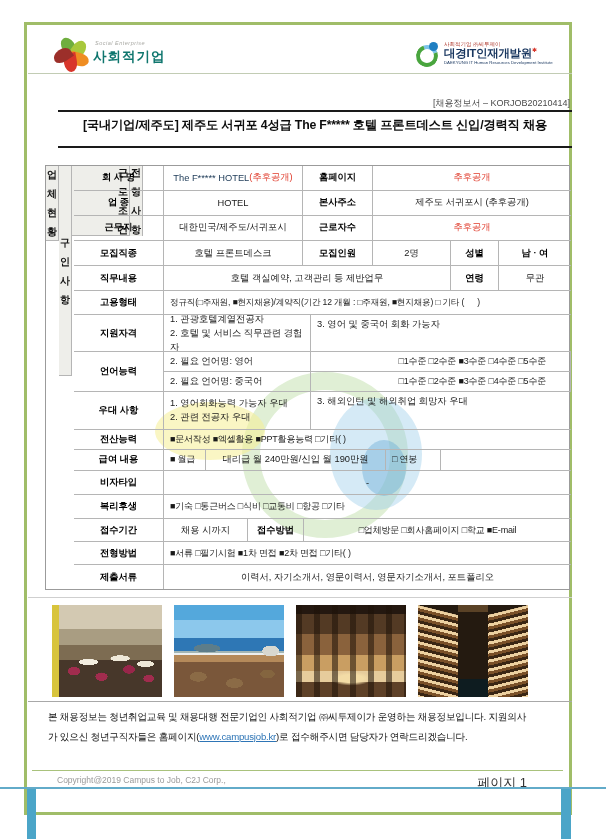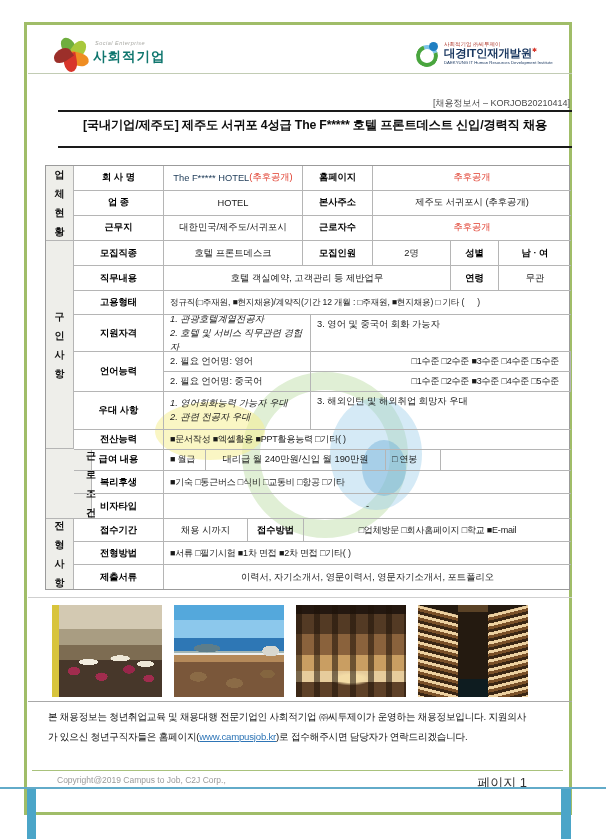--- a/index.html
+++ b/index.html
@@ -36,44 +36,44 @@
   
   .wm{position:absolute;z-index:1;border-radius:50%;}
   .wm-ring{left:242px;top:372px;width:130px;height:130px;border:18px solid rgba(186,219,162,.45);background:transparent;}
   .wm-yellow{left:155px;top:402px;width:110px;height:58px;background:rgba(246,238,148,.55);}
   .wm-blue{left:330px;top:398px;width:92px;height:112px;background:rgba(150,203,233,.40);}
   .wm-blue2{left:362px;top:440px;width:44px;height:56px;background:rgba(110,175,215,.45);}
   
   .tbl{position:absolute;left:45px;top:165px;width:525px;height:425px;border:1px solid #9b9b9b;
        display:flex;z-index:2;font-size:9.3px;box-sizing:border-box;}
   .tbl *{box-sizing:border-box;}
-  .secs{width:28px;display:flex;flex-direction:column;}
+  .secs{width:28px;display:flex;flex-direction:row;}
   .sec{background:#eeeeea;border-right:1px solid #b5b5b5;border-bottom:1px solid #b5b5b5;
        display:flex;align-items:center;justify-content:center;}
   .sec:last-child{border-bottom:none;}
   .vlabel{width:12px;word-break:break-all;line-height:19px;text-align:center;font-weight:bold;font-size:10px;color:#111;}
   .rows{width:497px;display:flex;flex-direction:column;}
   .row{display:flex;border-bottom:1px solid #b5b5b5;}
   .row:last-child{border-bottom:none;}
   .c{border-right:1px solid #b5b5b5;display:flex;align-items:center;overflow:hidden;}
   .c:last-child{border-right:none;}
   .h{font-weight:bold;justify-content:center;color:#000;}
   .ctr{justify-content:center;text-align:center;}
   .pl{padding-left:6px;}
-  .col2{flex-direction:column;align-items:flex-start;justify-content:center;line-height:1.55;padding-left:6px;font-style:italic;}
+  .col2{flex-direction:column;align-items:flex-start;justify-content:center;line-height:1.55;padding-left:6px;}
   .topalign{align-items:flex-start;padding-top:3px;}
   .navy{color:#24405c;}
   .red{color:#e03a2a;}
   .chk{font-size:9px;letter-spacing:-.2px;}
   .nowrap{white-space:nowrap;text-align:right;}
   .lang-col{flex:1;display:flex;flex-direction:column;}
   .lang-sub{display:flex;flex:1;}
   .lang-sub.first{border-bottom:1px solid #b5b5b5;}
   .lang-sub .c{border-right:1px solid #b5b5b5;height:100%;}
-  .rgt{justify-content:flex-end;padding-right:11px;}
+  .rgt{justify-content:flex-end;padding-right:24px;}
   
   .sep{position:absolute;left:28px;width:544px;height:1px;z-index:2;}
   .sep1{top:597px;background:#cfcfcf;}
   .sep2{top:701px;background:#a8a8a8;}
   .photos{position:absolute;left:52px;top:605px;display:flex;gap:12px;z-index:2;}
   .photo{width:110px;height:92px;position:relative;overflow:hidden;}
   .ph1{background:linear-gradient(#d3c9b2 0 26%,#a99d82 26% 44%,#7d6c52 44% 60%,#47372a 60% 100%);}
   .ph1 .a{position:absolute;inset:0;background:
       radial-gradient(10px 7px at 20% 72%,#a12c4e 60%,transparent 61%),
       radial-gradient(10px 7px at 45% 78%,#a12c4e 60%,transparent 61%),
@@ -242,27 +242,27 @@
         <div class="c h" style="width:90px;">전산능력</div>
         <div class="c pl chk" style="width:407px;">■문서작성 ■엑셀활용 ■PPT활용능력 □기타( )</div>
       </div>
       <div class="row" style="height:21px;">
         <div class="c h" style="width:90px;">급여 내용</div>
         <div class="c pl chk" style="width:42px;">■ 월급</div>
         <div class="c ctr" style="width:180px;">대리급 월 240만원/신입 월 190만원</div>
         <div class="c pl chk" style="width:55px;">□ 연봉</div>
         <div class="c" style="width:130px;"></div>
       </div>
+      <div class="row" style="height:25px;">
+        <div class="c h" style="width:90px;">비자타입</div>
+        <div class="c ctr" style="width:407px;">-</div>
+      </div>
       <div class="row" style="height:24px;">
         <div class="c h" style="width:90px;">복리후생</div>
         <div class="c pl chk" style="width:407px;">■기숙 □통근버스 □식비 □교통비 □항공 □기타</div>
-      </div>
-      <div class="row" style="height:25px;">
-        <div class="c h" style="width:90px;">비자타입</div>
-        <div class="c ctr" style="width:407px;">-</div>
       </div>
       <div class="row" style="height:23px;">
         <div class="c h" style="width:90px;">접수기간</div>
         <div class="c ctr" style="width:84px;">채용 시까지</div>
         <div class="c h" style="width:56px;">접수방법</div>
         <div class="c ctr chk" style="width:267px;">□업체방문 □회사홈페이지 □학교 ■E-mail</div>
       </div>
       <div class="row" style="height:23px;">
         <div class="c h" style="width:90px;">전형방법</div>
         <div class="c pl chk" style="width:407px;">■서류 □필기시험 ■1차 면접 ■2차 면접 □기타( )</div>

